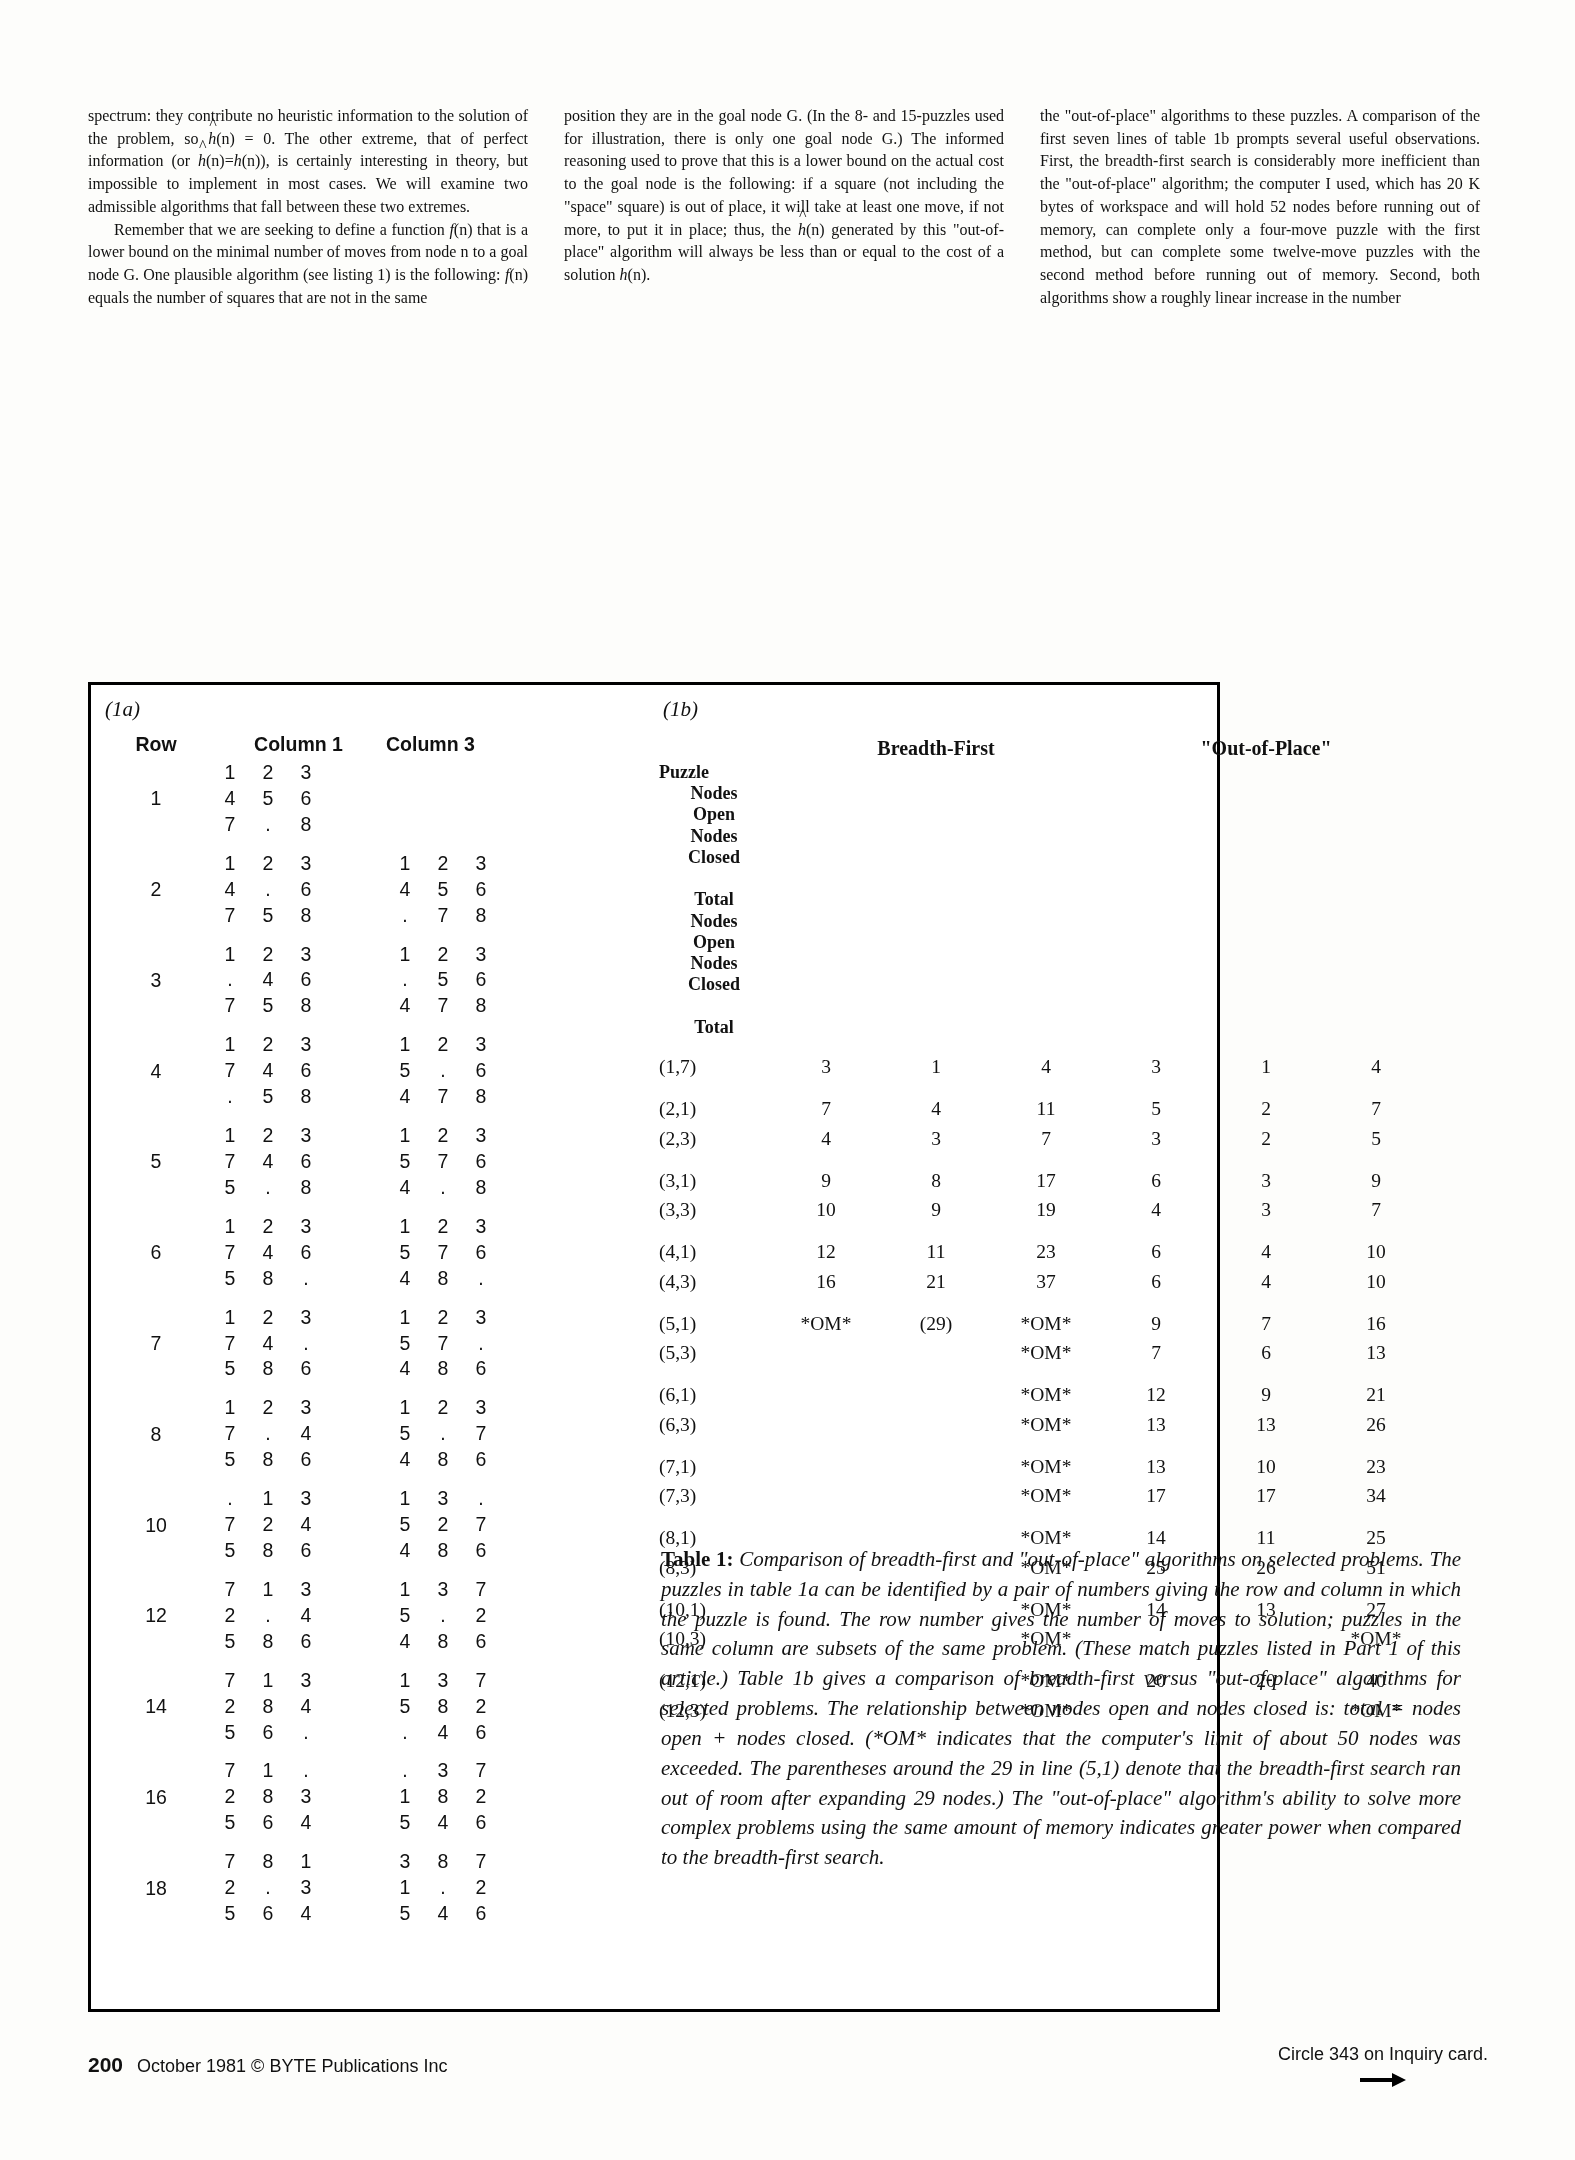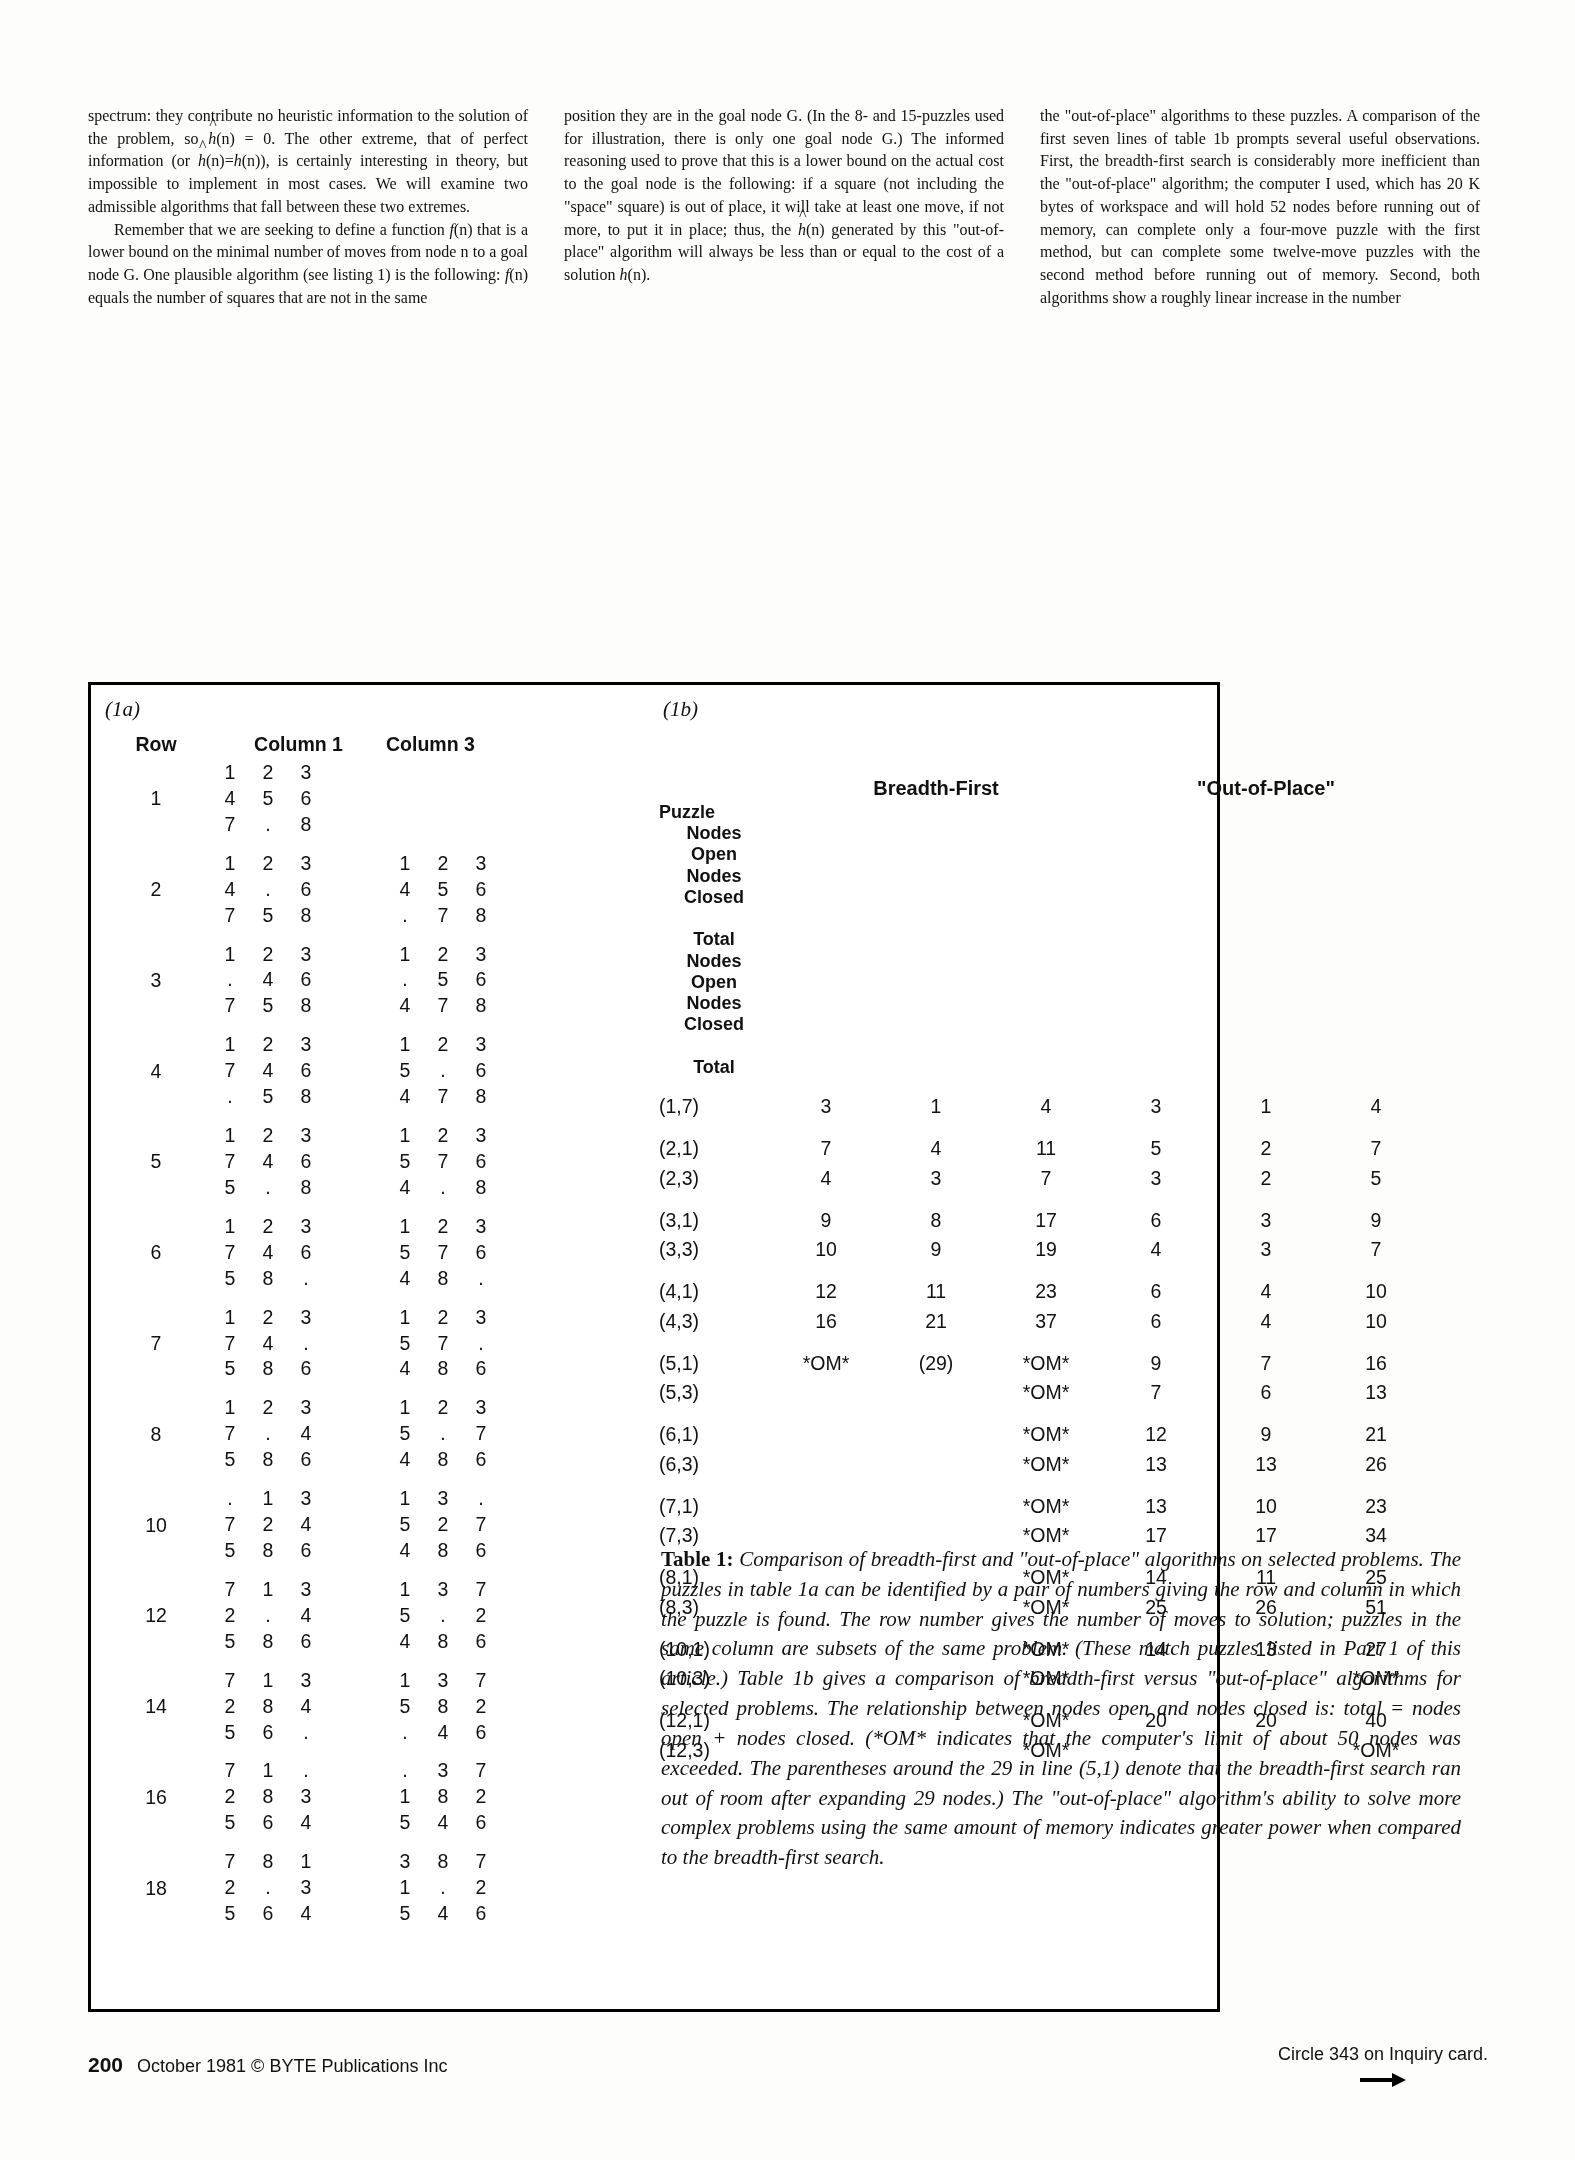--- a/index.html
+++ b/index.html
@@ -121,23 +121,22 @@
     text-align: center;
   }
   .grid3.empty { visibility: hidden; }
 
   
   .results {
     position: absolute;
     left: 568px;
     top: 52px;
     width: 808px;
-    font-family: Liberation Sans, sans-serif;
+    font-family: Liberation Serif, serif;
     font-size: 19.5px;
-    margin-top: 40px;
   }
   .grp-head {
     display: flex;
     font-weight: bold;
     font-size: 20px;
     margin-bottom: 2px;
   }
   .grp-head .sp1 { width: 112px; }
   .grp-head .bf { width: 330px; text-align: center; }
   .grp-head .oop { width: 330px; text-align: center; }

